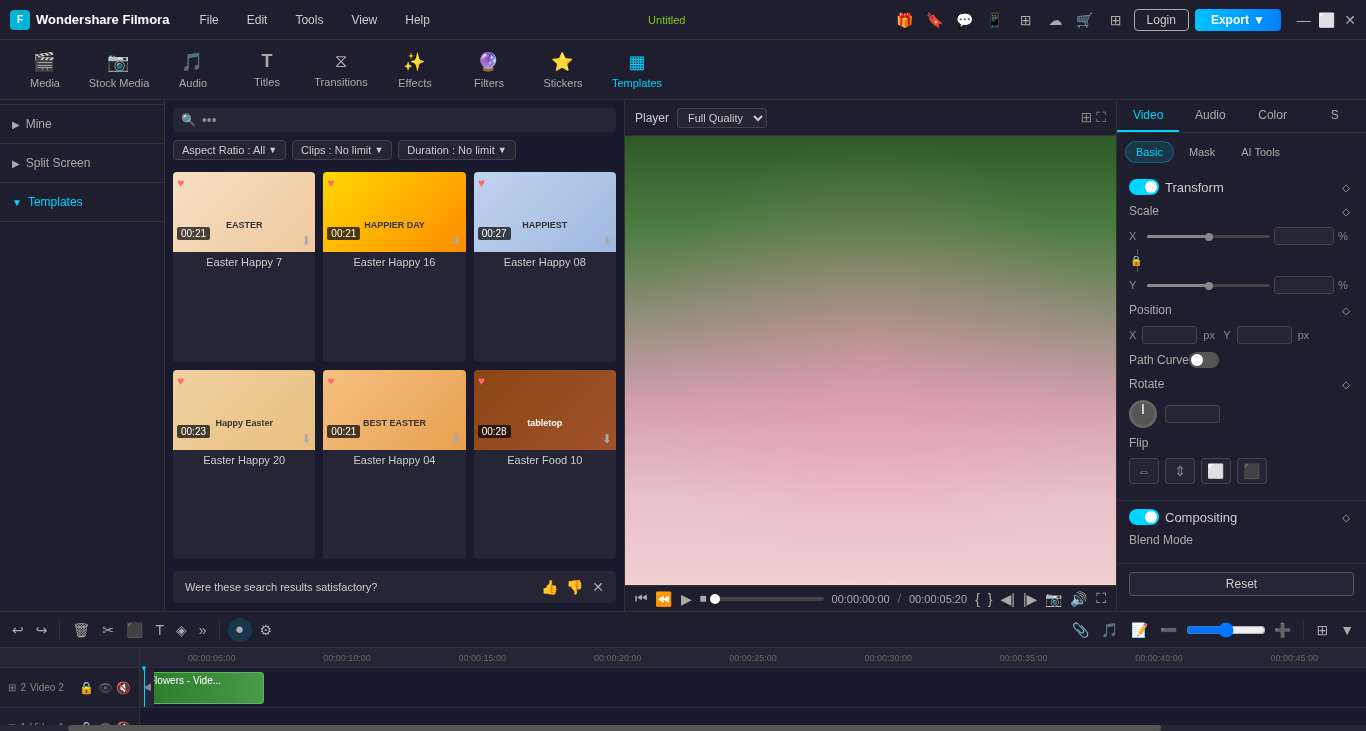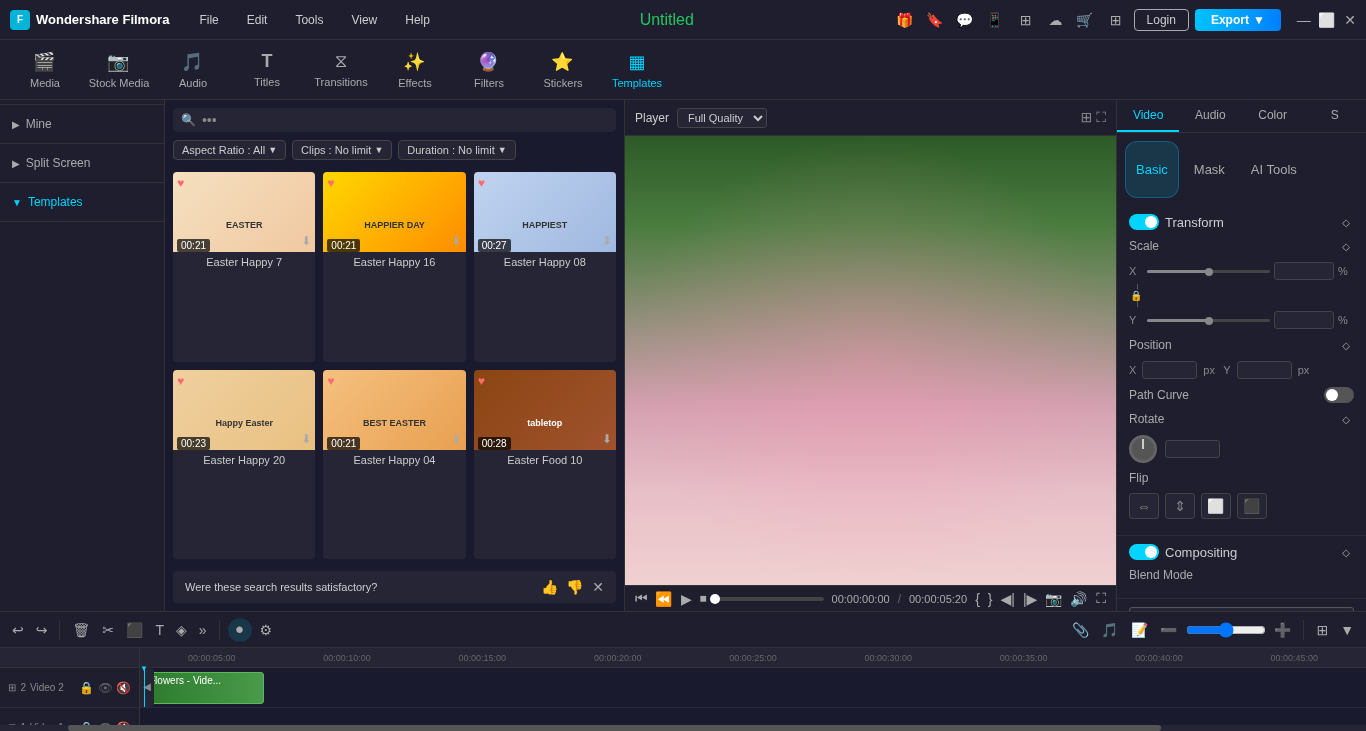--- a/index.html
+++ b/index.html
@@ -4,21 +4,21 @@
   <style>
     * { box-sizing: border-box; margin: 0; padding: 0; }
     body { font-family: 'Segoe UI', Arial, sans-serif; background: #1a1a2e; color: #ccc; font-size: 12px; overflow: hidden; width: 1366px; height: 731px; }
 
     
     #topbar { display: flex; align-items: center; background: #1e1e2e; height: 40px; padding: 0 10px; gap: 8px; border-bottom: 1px solid #333; }
     #topbar .logo { display: flex; align-items: center; gap: 6px; color: #fff; font-size: 13px; font-weight: 600; margin-right: 12px; }
     #topbar .logo .logo-icon { width: 20px; height: 20px; background: #00b4d8; border-radius: 4px; display: flex; align-items: center; justify-content: center; color: #fff; font-size: 10px; font-weight: bold; }
     #topbar .menu-item { color: #ccc; font-size: 12px; padding: 4px 10px; cursor: pointer; }
     #topbar .spacer { flex: 1; }
-    #topbar .title { color: #22c55e; font-size: 16px; }
+    #topbar .title { color: #84cc16; font-size: 11px; }
     #topbar .top-actions { display: flex; align-items: center; gap: 6px; }
     #topbar .icon-btn { width: 24px; height: 24px; display: flex; align-items: center; justify-content: center; color: #aaa; cursor: pointer; font-size: 14px; }
     #topbar .login-btn { background: transparent; border: 1px solid #aaa; color: #ccc; padding: 3px 12px; border-radius: 4px; cursor: pointer; font-size: 12px; }
     #topbar .export-btn { background: linear-gradient(90deg, #00c2ff, #0080ff); border: none; color: #fff; padding: 4px 16px; border-radius: 4px; cursor: pointer; font-size: 12px; font-weight: 600; display: flex; align-items: center; gap: 4px; }
     #topbar .win-controls { display: flex; align-items: center; gap: 8px; margin-left: 8px; }
     #topbar .win-btn { cursor: pointer; font-size: 14px; color: #aaa; }
 
     
     #toolbar { display: flex; align-items: center; background: #1e1e2e; height: 60px; border-bottom: 1px solid #333; padding: 0 10px; gap: 4px; }
     .tool-item { display: flex; flex-direction: column; align-items: center; justify-content: center; width: 70px; height: 56px; cursor: pointer; border-radius: 4px; color: #aaa; gap: 4px; }
@@ -44,21 +44,21 @@
     #search-bar .more-icon { color: #888; font-size: 14px; cursor: pointer; }
 
     .filter-row { display: flex; gap: 6px; padding: 0 8px 8px 8px; flex-wrap: wrap; }
     .filter-btn { background: #252535; border: 1px solid #444; color: #ccc; font-size: 11px; padding: 3px 8px; border-radius: 4px; cursor: pointer; display: flex; align-items: center; gap: 3px; }
     .filter-btn .chevron { font-size: 9px; }
 
     .templates-grid { display: grid; grid-template-columns: 1fr 1fr 1fr; gap: 8px; padding: 4px 8px; overflow-y: auto; flex: 1; }
     .template-card { background: #252535; border-radius: 4px; overflow: hidden; cursor: pointer; position: relative; }
     .template-thumb { width: 100%; height: 80px; background: #333; position: relative; display: flex; align-items: center; justify-content: center; overflow: hidden; }
     .template-thumb .heart { position: absolute; top: 4px; left: 4px; color: #ff6b6b; font-size: 12px; }
-    .template-thumb .duration-badge { position: absolute; bottom: 0; left: 4px; background: rgba(0,0,0,0.7); color: #fff; font-size: 10px; padding: 1px 4px; border-radius: 2px; }
+    .template-thumb .duration-badge { position: absolute; bottom: 12px; left: 4px; background: rgba(0,0,0,0.7); color: #fff; font-size: 10px; padding: 1px 4px; border-radius: 2px; }
     .template-thumb .dl-icon { position: absolute; bottom: 4px; right: 4px; color: #aaa; font-size: 12px; cursor: pointer; }
     .template-label { font-size: 11px; color: #ccc; padding: 4px 4px; text-align: center; white-space: nowrap; overflow: hidden; text-overflow: ellipsis; }
 
     
     .satisfaction-bar { display: flex; align-items: center; justify-content: space-between; background: #252535; margin: 8px; padding: 8px 12px; border-radius: 4px; font-size: 11px; color: #ccc; }
     .sat-actions { display: flex; gap: 8px; align-items: center; }
     .sat-btn { background: transparent; border: none; color: #aaa; cursor: pointer; font-size: 14px; }
     .sat-close { background: transparent; border: none; color: #aaa; cursor: pointer; font-size: 14px; }
 
     
@@ -78,39 +78,39 @@
     .progress-handle { width: 10px; height: 10px; background: #fff; border-radius: 50%; position: absolute; top: -3px; left: 0%; transform: translateX(-50%); }
     .time-display { color: #aaa; font-size: 11px; white-space: nowrap; }
     .time-sep { color: #666; }
 
     
     #right-panel { width: 250px; background: #1e1e2e; border-left: 1px solid #333; display: flex; flex-direction: column; overflow-y: auto; }
     .right-tabs { display: flex; border-bottom: 1px solid #333; }
     .right-tab { flex: 1; text-align: center; padding: 8px 4px; cursor: pointer; font-size: 12px; color: #aaa; border-bottom: 2px solid transparent; }
     .right-tab.active { color: #00d4ff; border-bottom-color: #00d4ff; }
     .right-subtabs { display: flex; padding: 8px; gap: 4px; }
-    .right-subtab { padding: 20px 10px; border-radius: 12px; font-size: 13px; cursor: pointer; color: #aaa; border: 1px solid transparent; }
+    .right-subtab { padding: 4px 10px; border-radius: 12px; font-size: 11px; cursor: pointer; color: #aaa; border: 1px solid transparent; }
     .right-subtab.active { background: #00d4ff22; color: #00d4ff; border-color: #00d4ff44; }
 
     .panel-section { padding: 8px 12px; border-bottom: 1px solid #2a2a3a; }
     .panel-row { display: flex; align-items: center; justify-content: space-between; margin-bottom: 8px; }
     .panel-label { color: #aaa; font-size: 12px; }
     .panel-title { color: #ccc; font-size: 13px; font-weight: 500; display: flex; align-items: center; gap: 6px; }
     .toggle { width: 30px; height: 16px; background: #00d4ff; border-radius: 8px; position: relative; cursor: pointer; }
     .toggle .knob { width: 12px; height: 12px; background: #fff; border-radius: 50%; position: absolute; top: 2px; right: 2px; }
     .diamond-btn { width: 16px; height: 16px; display: flex; align-items: center; justify-content: center; cursor: pointer; color: #aaa; font-size: 10px; }
     .scale-track { flex: 1; height: 3px; background: #444; border-radius: 2px; position: relative; cursor: pointer; }
     .scale-fill { height: 100%; background: #888; border-radius: 2px; }
     .scale-handle-dot { width: 8px; height: 8px; background: #888; border-radius: 50%; position: absolute; top: -2px; left: 50%; transform: translateX(-50%); }
     .num-input { background: #252535; border: 1px solid #444; color: #ccc; font-size: 11px; padding: 2px 4px; border-radius: 3px; width: 60px; text-align: right; }
     .unit-label { color: #888; font-size: 11px; width: 16px; }
     .pos-input { background: #252535; border: 1px solid #444; color: #ccc; font-size: 11px; padding: 2px 4px; border-radius: 3px; width: 55px; text-align: right; }
     .pos-unit { color: #888; font-size: 11px; width: 14px; }
 
-    .path-curve-row { display: flex; align-items: center; justify-content: space-between; margin-bottom: 8px; }
+    .path-curve-row { display: flex; align-items: center; margin-bottom: 8px; }
     .path-toggle { width: 30px; height: 16px; background: #555; border-radius: 8px; position: relative; cursor: pointer; }
     .path-toggle .knob { width: 12px; height: 12px; background: #fff; border-radius: 50%; position: absolute; top: 2px; left: 2px; }
 
     .rotate-row { display: flex; align-items: center; gap: 8px; margin-bottom: 8px; }
     .rotate-wheel { width: 28px; height: 28px; border-radius: 50%; background: radial-gradient(circle, #555 60%, #888 100%); border: 2px solid #666; cursor: pointer; position: relative; }
     .rotate-wheel::after { content: ''; position: absolute; top: 50%; left: 50%; width: 2px; height: 10px; background: #ccc; transform: translate(-50%, -100%); transform-origin: bottom center; }
     .rotate-input { background: #252535; border: 1px solid #444; color: #ccc; font-size: 11px; padding: 2px 6px; border-radius: 3px; width: 55px; text-align: right; }
 
     .flip-row { display: flex; align-items: center; gap: 6px; margin-bottom: 8px; }
     .flip-btn { width: 30px; height: 26px; background: #252535; border: 1px solid #444; border-radius: 3px; display: flex; align-items: center; justify-content: center; cursor: pointer; color: #888; font-size: 14px; }

